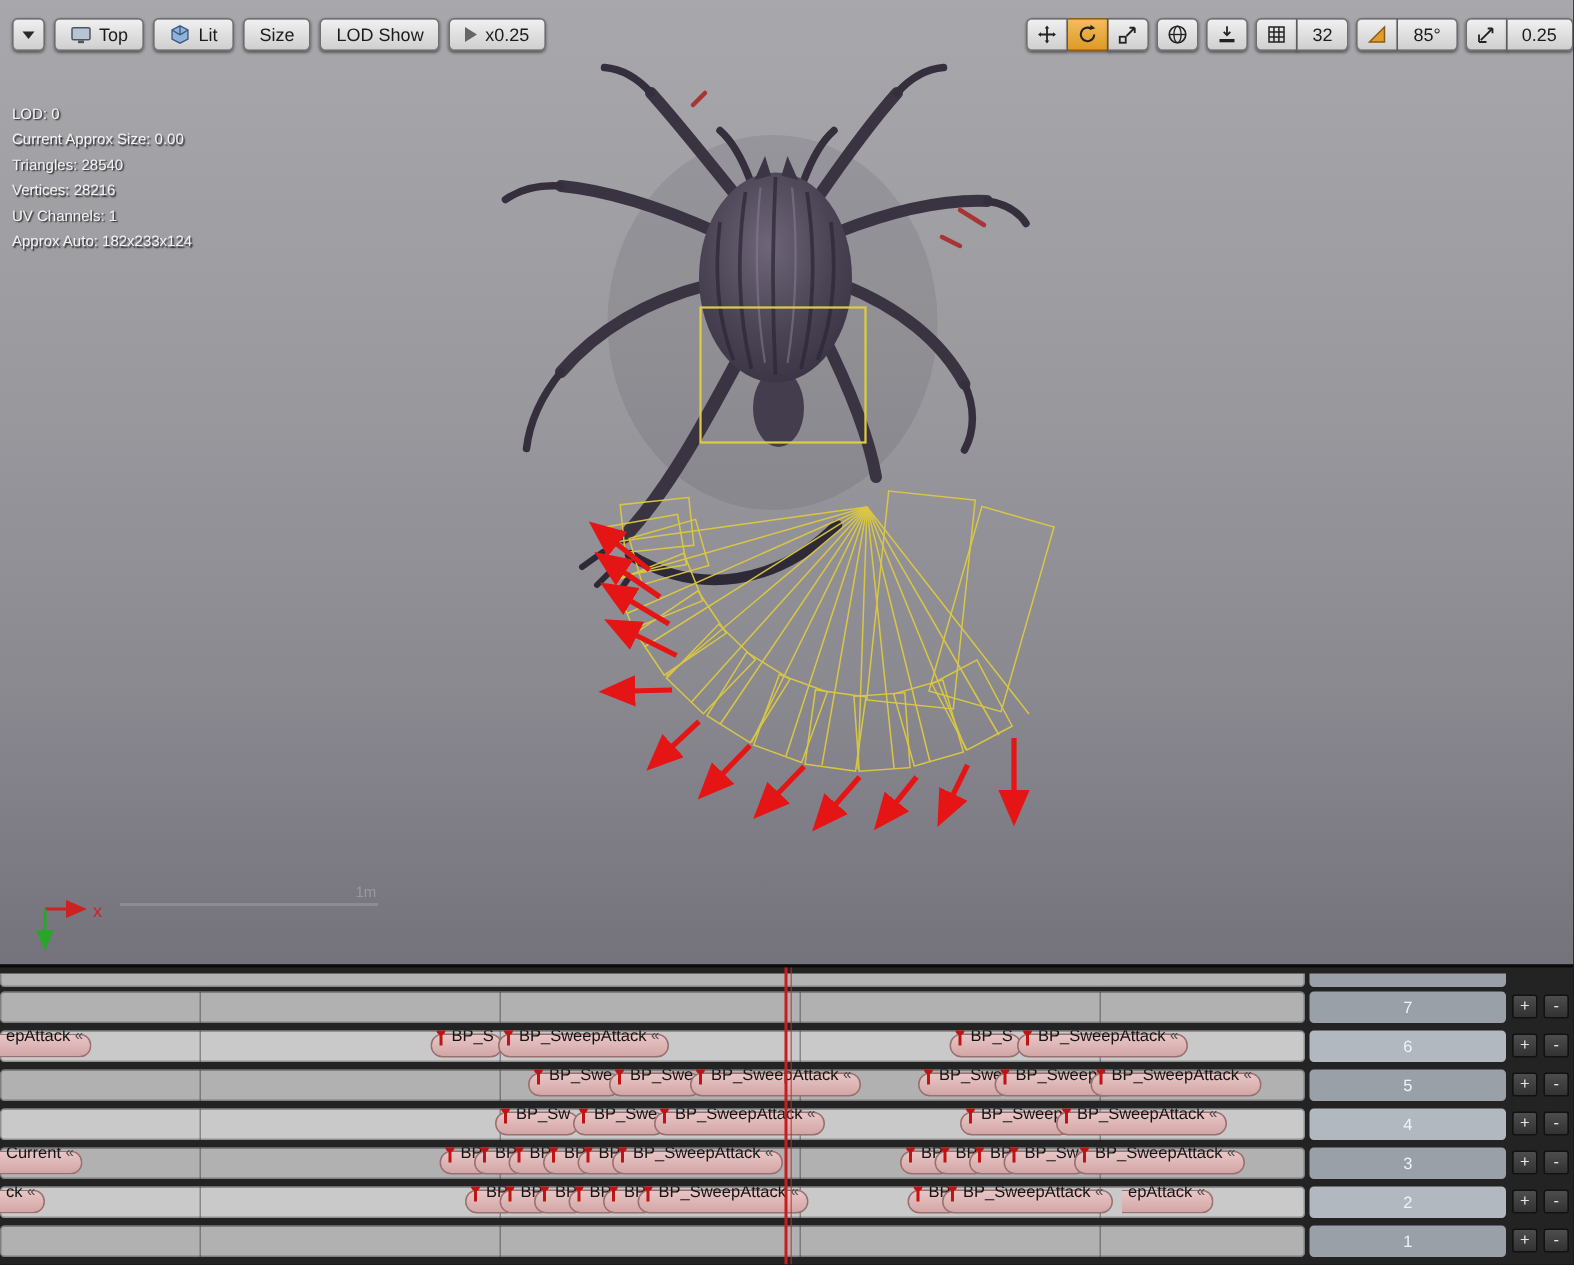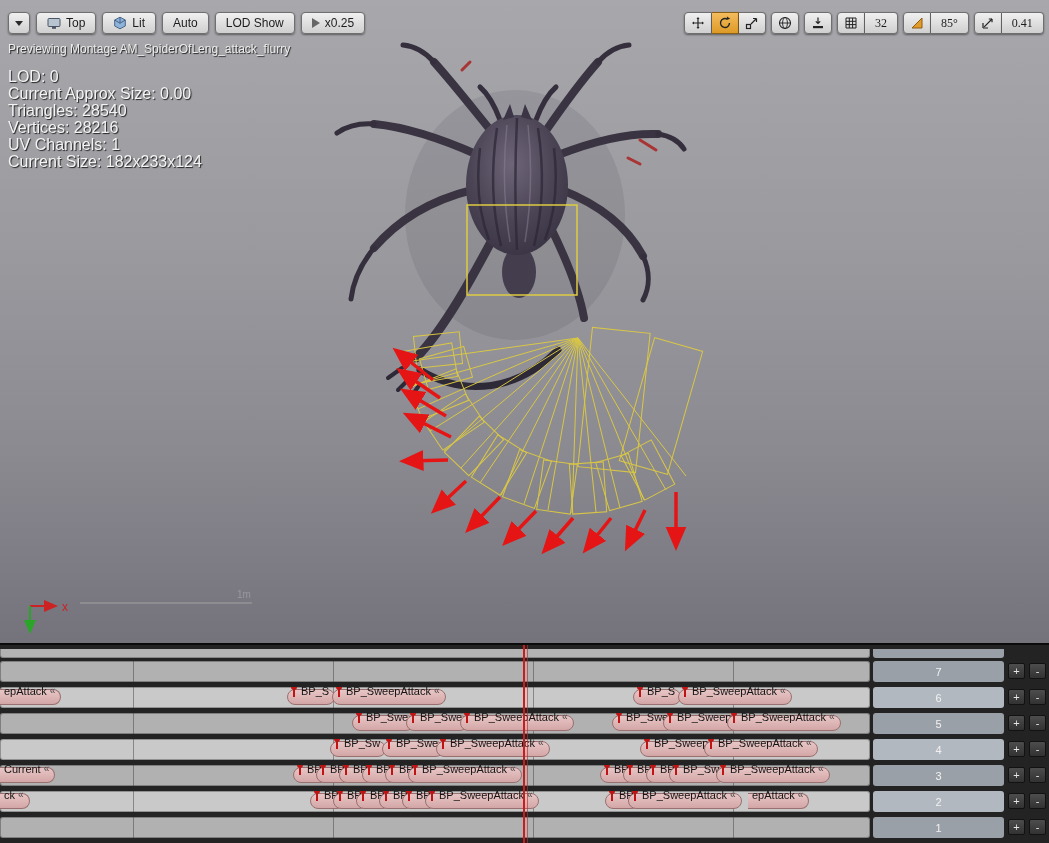--- a/index.html
+++ b/index.html
@@ -27,29 +27,29 @@
   }
   .vbtn.icon-only { padding:0 6px; }
   .vbtn.active { background: linear-gradient(#f4bc5e,#dd9a26); border-color:#8a5f17; }
   .caret { width:0; height:0; border-left:4px solid transparent; border-right:4px solid transparent; border-top:5px solid #2a2a2a; }
   .playtri { width:0; height:0; border-top:5px solid transparent; border-bottom:5px solid transparent; border-left:8px solid #666; }
   .ic { display:block; }
   .tg-toolbar { position:absolute; left:684px; top:12px; display:flex; gap:5px; z-index:20; }
   .tgroup { display:flex; }
   .tgroup .vbtn { border-radius:0; border-left-width:0; }
   .tgroup .vbtn:first-child { border-radius:4px 0 0 4px; border-left-width:1px; }
-  .tgroup .vbtn:last-child { border-radius:0 4px 4px 0;font-family:Liberation Serif, serif; }
+  .tgroup .vbtn:last-child { border-radius:0 4px 4px 0; }
   .tgroup .vbtn.single { border-radius:4px; border-left-width:1px; }
   
   .overlay-montage {
     position:absolute; left:8px; top:42px; font-size:12px; color:#ececec;
     text-shadow: 1px 1px 1px rgba(0,0,0,.8); z-index:15;
   }
   .overlay-stats {
-    position:absolute; left:8px; top:68px; font-size:16px; color:#f4f4f4;
+    position:absolute; left:8px; top:68px; font-size:10px; color:#f4f4f4;
     line-height:17px; text-shadow: 1px 1px 1px rgba(0,0,0,.8); z-index:15;
   }
   
   .timeline {
     position:absolute; left:0; top:643px; width:1049px; height:200px;
     background:#232323; border-top:2px solid #0b0b0b; padding-top:4px;
   }
   .partialrow { position:relative; height:9px; overflow:hidden; margin-bottom:3px; }
   .ptrack { position:absolute; left:0; top:-12px; width:870px; height:21px; background:#b3b3b3; border-radius:3px; box-shadow: inset 0 0 0 1px rgba(0,0,0,.25);}
   .pnum { position:absolute; left:873px; top:-12px; width:131px; height:21px; background:#9aa0a7; border-radius:3px; }
@@ -265,21 +265,21 @@
       <span>Top</span>
     </button>
     <button class="vbtn">
       <svg class="ic" width="14" height="14" viewBox="0 0 14 14">
         <path d="M7 1.2 12.3 4v6L7 12.8 1.7 10V4Z" fill="#8fb2d8" stroke="#3c5a80" stroke-width="0.9"></path>
         <path d="M7 1.2V7.2M7 7.2 12.3 4M7 7.2 1.7 4" fill="none" stroke="#3c5a80" stroke-width="0.9"></path>
       </svg>
       <span>Lit</span>
     </button>
     <button class="vbtn">
-      <span>Auto</span>
+      <span>Size</span>
     </button>
     <button class="vbtn">
       <span>LOD Show</span>
     </button>
     <button class="vbtn">
       <span class="playtri"></span>
       <span>x0.25</span>
     </button>
   </div>
 
@@ -342,34 +342,33 @@
       </button>
     </div>
     <div class="tgroup">
       <button class="vbtn icon-only">
         <svg class="ic" width="14" height="14" viewBox="0 0 14 14">
           <path d="M2 12V7M2 12h5M3.2 10.8 11 3" fill="none" stroke="#222" stroke-width="1.2"></path>
           <path d="M11 3H7.8M11 3v3.2" fill="none" stroke="#222" stroke-width="1.2"></path>
         </svg>
       </button>
       <button class="vbtn">
-        <span>0.41</span>
+        <span>0.25</span>
       </button>
     </div>
 
   </div>
 
-  <div class="overlay-montage">Previewing Montage AM_SpiderOfLeng_attack_flurry</div>
   <div class="overlay-stats">
     <div>LOD: 0</div>
     <div>Current Approx Size: 0.00</div>
     <div>Triangles: 28540</div>
     <div>Vertices: 28216</div>
     <div>UV Channels: 1</div>
-    <div>Current Size: 182x233x124</div>
+    <div>Approx Auto: 182x233x124</div>
   </div>
 </div>
 
 <div class="timeline">
   <div class="partialrow">
     <div class="ptrack"></div>
     <div class="pnum"></div>
   </div>
   <div id="rows">
       <div class="trow even">

